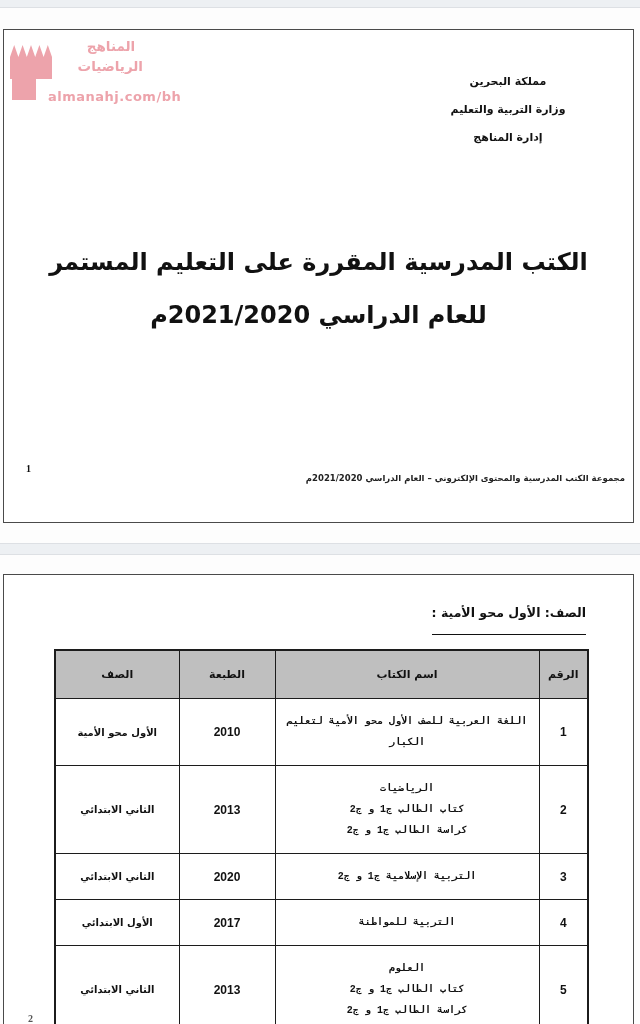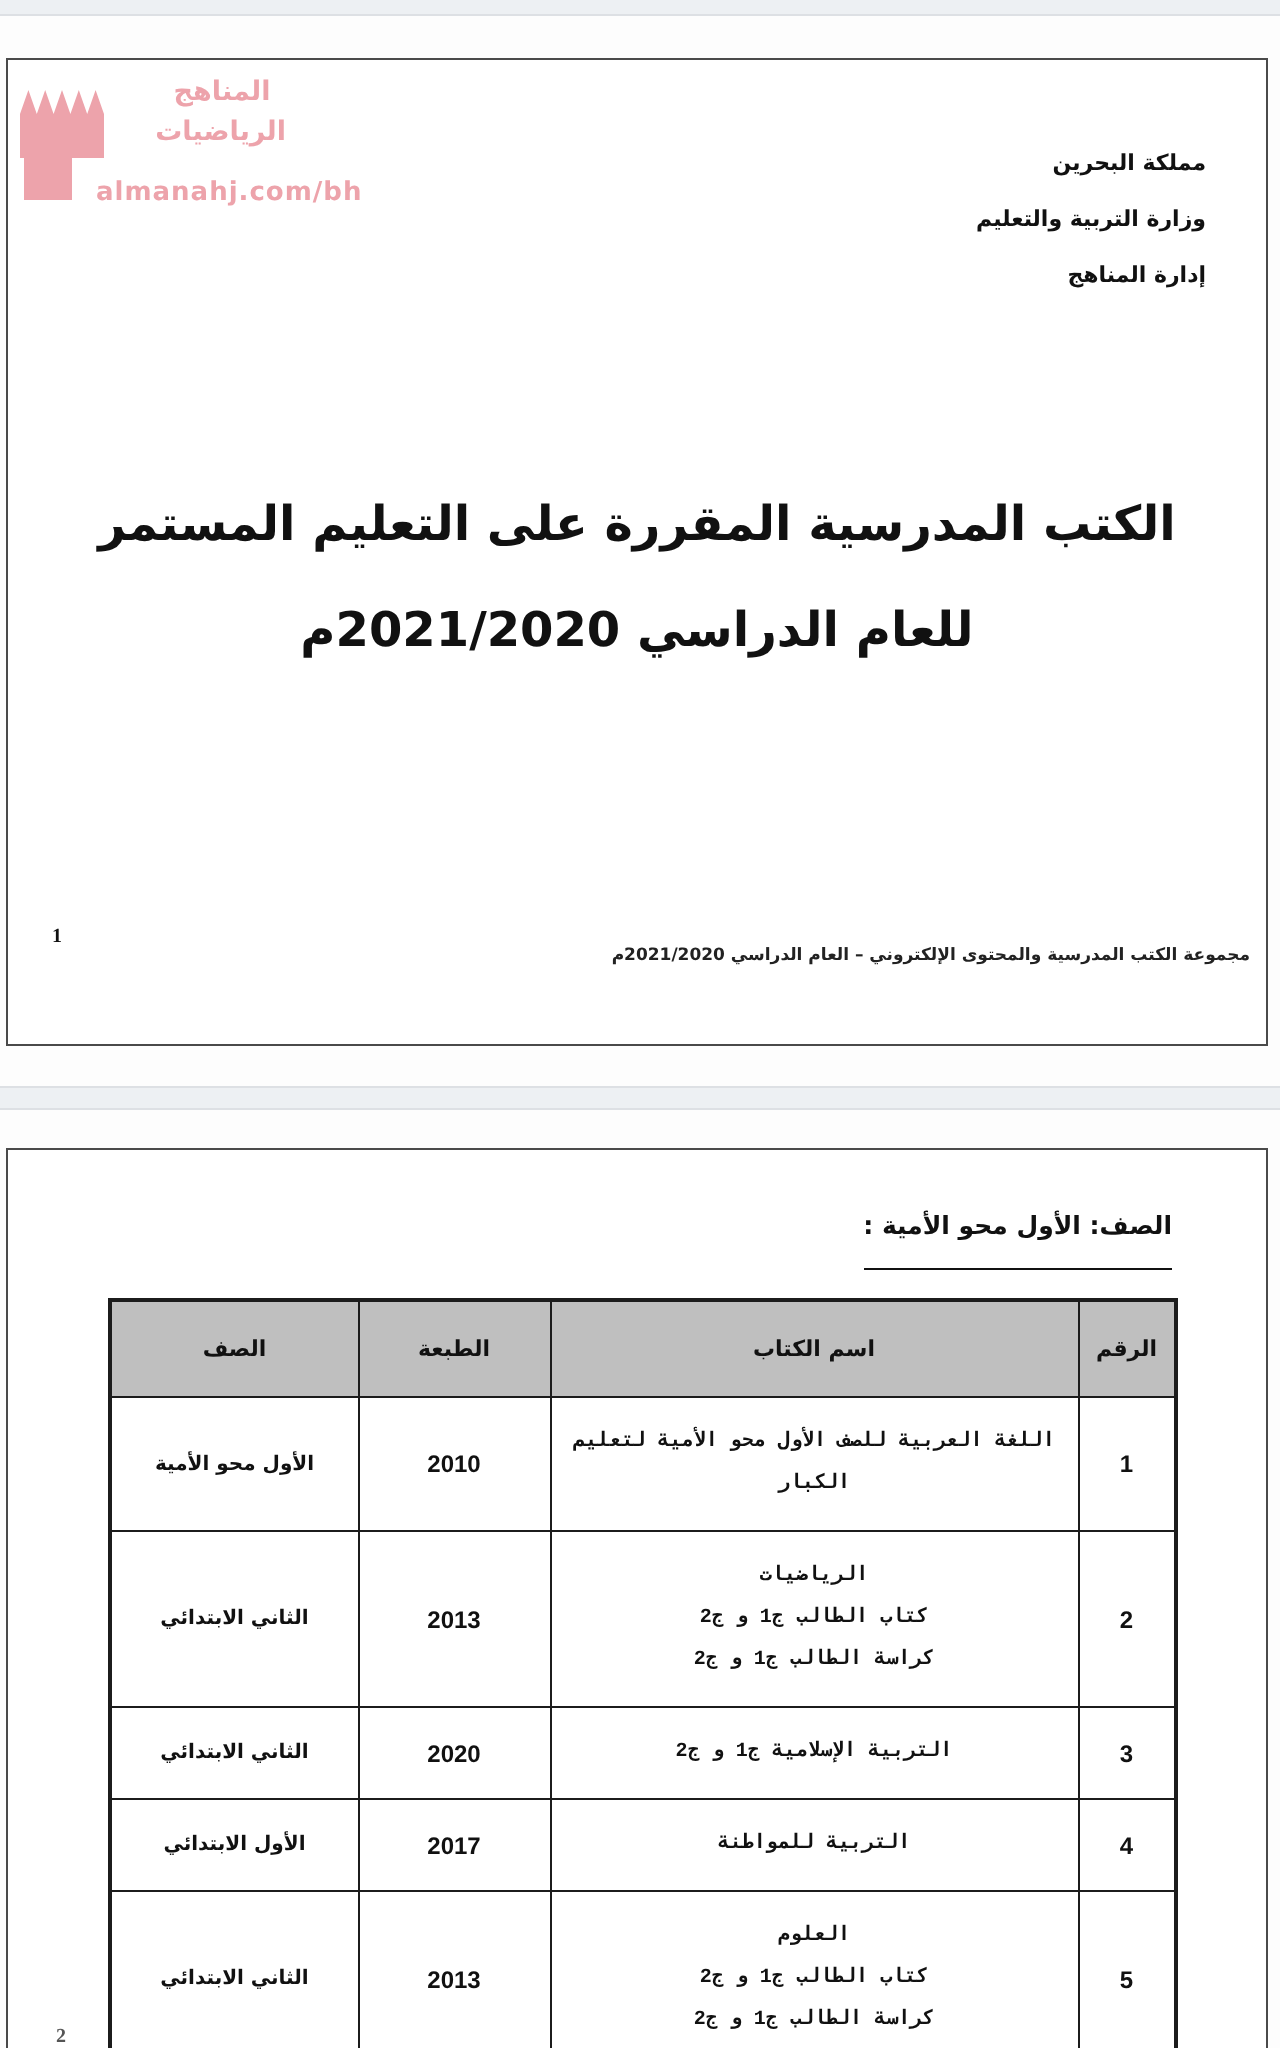--- a/index.html
+++ b/index.html
@@ -19,21 +19,21 @@
   
   .watermark{position:absolute;left:10px;top:20px;width:180px;height:88px;
     color:var(--accent_pink,#eda3ab);z-index:5;}
   .wm-icon{position:absolute;left:0;top:22px;}
   .wm-ar{position:absolute;left:58px;top:16px;width:64px;text-align:center;
     font-size:13.5px;font-weight:bold;line-height:20px;direction:rtl;margin-left:11px;}
   .wm-url{position:absolute;left:38px;top:43px;font-size:13px;font-weight:bold;
     letter-spacing:.5px;font-family:"DejaVu Sans",sans-serif;margin-top:26px;}
 
   
-  .ministry{position:absolute;right:30px;top:38px;width:190px;text-align:right;
+  .ministry{position:absolute;right:30px;top:38px;width:190px;text-align:center;
     direction:rtl;font-size:11px;font-weight:bold;line-height:28px;}
   .doc-title{position:absolute;left:0;top:206px;width:100%;text-align:center;
     direction:rtl;font-size:24px;font-weight:bold;line-height:53px;}
   .pagenum1{position:absolute;left:22px;top:433px;font-size:10px;font-weight:bold;
     font-family:"Liberation Serif",serif;}
   .footer1{position:absolute;right:8px;top:443px;direction:rtl;font-size:8.5px;
     font-weight:bold;color:#222;}
 
   
   .section-heading{position:absolute;right:47px;top:30px;direction:rtl;

